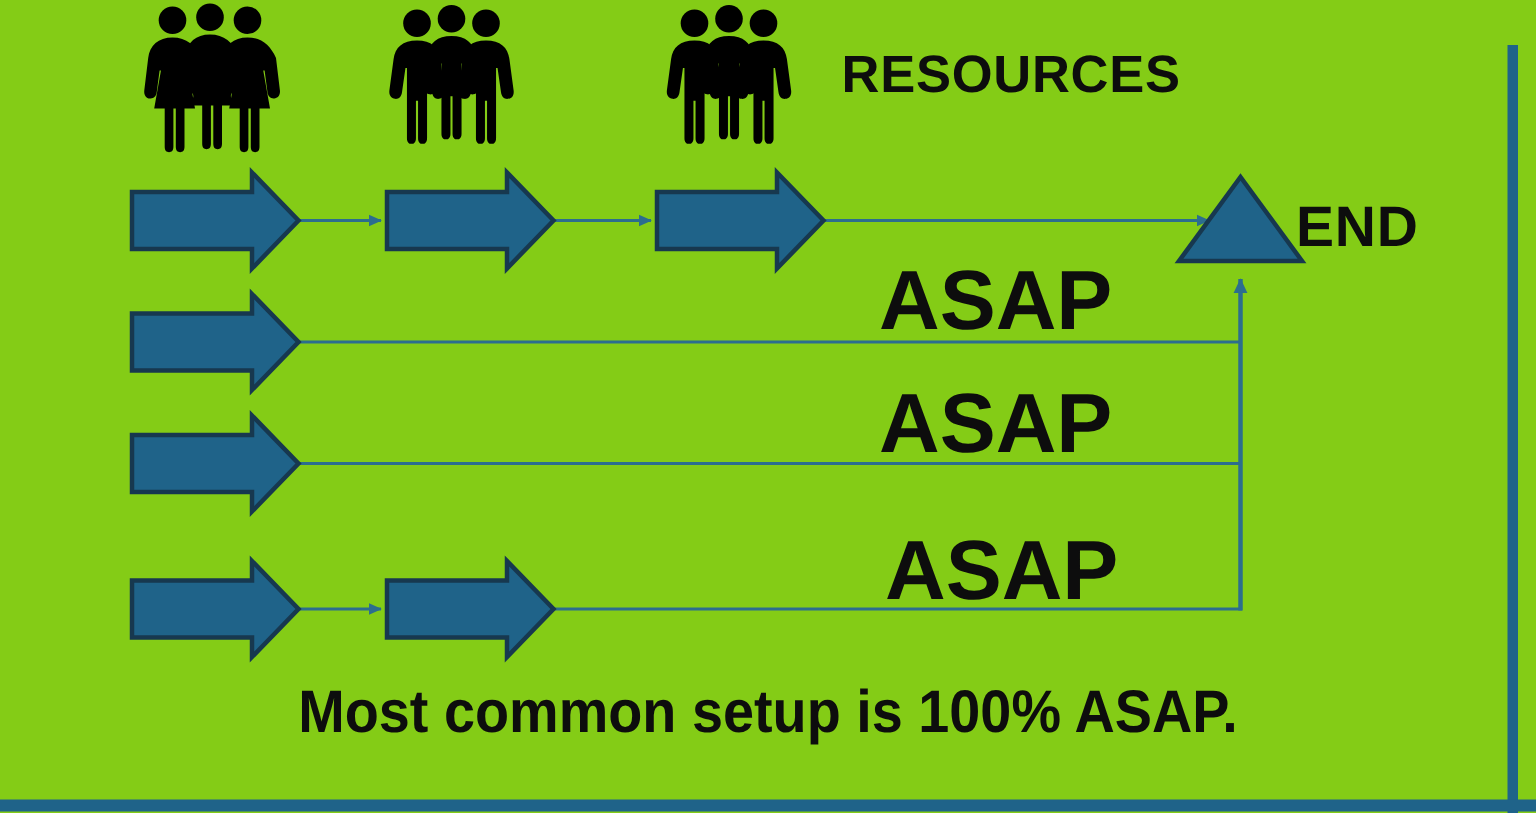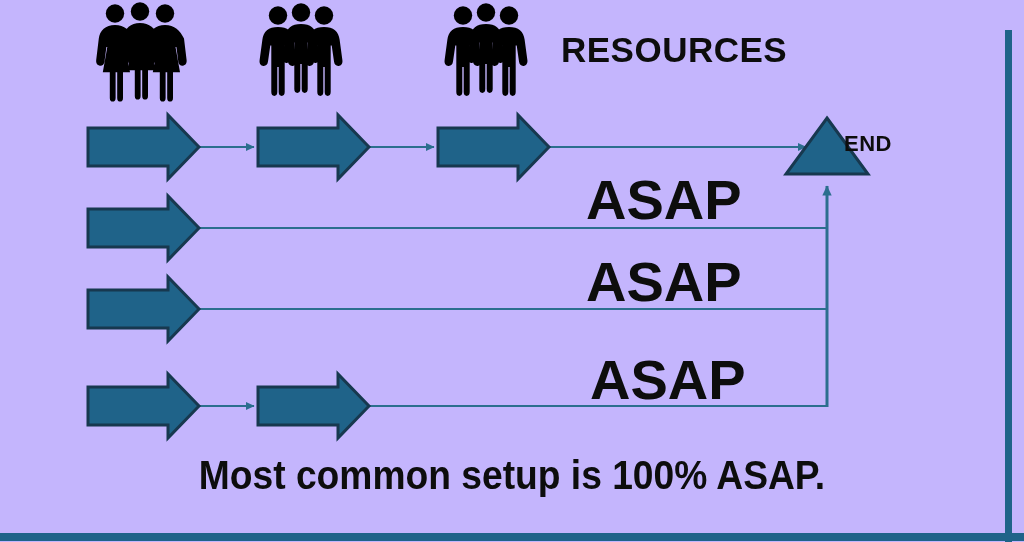--- a/index.html
+++ b/index.html
@@ -4,21 +4,21 @@
 <style>
   html, body {
     margin: 0;
     padding: 0;
     background: #ffffff;
   }
   #stage {
     position: relative;
     width: 1024px;
     height: 542px;
-    background: #c4b5fd;
+    background: #84cc16;
     overflow: hidden;
     font-family: "Liberation Sans", sans-serif;
   }
   #diagram-svg {
     position: absolute;
     left: 0;
     top: 0;
     width: 1024px;
     height: 542px;
   }
@@ -29,23 +29,23 @@
     white-space: nowrap;
     line-height: 1;
   }
   #resources-label {
     left: 561px;
     top: 32px;
     font-size: 35px;
     letter-spacing: 0.5px;
   }
   #end-label {
-    left: 844px;
+    left: 864px;
     top: 133px;
-    font-size: 22px;
+    font-size: 38px;
     letter-spacing: 0.5px;
   }
   .asap-label {
     font-size: 56px;
     letter-spacing: 0px;
   }
   #asap-1 { left: 586px; top: 172px; }
   #asap-2 { left: 586px; top: 254px; }
   #asap-3 { left: 590px; top: 352px; }
   #caption {

